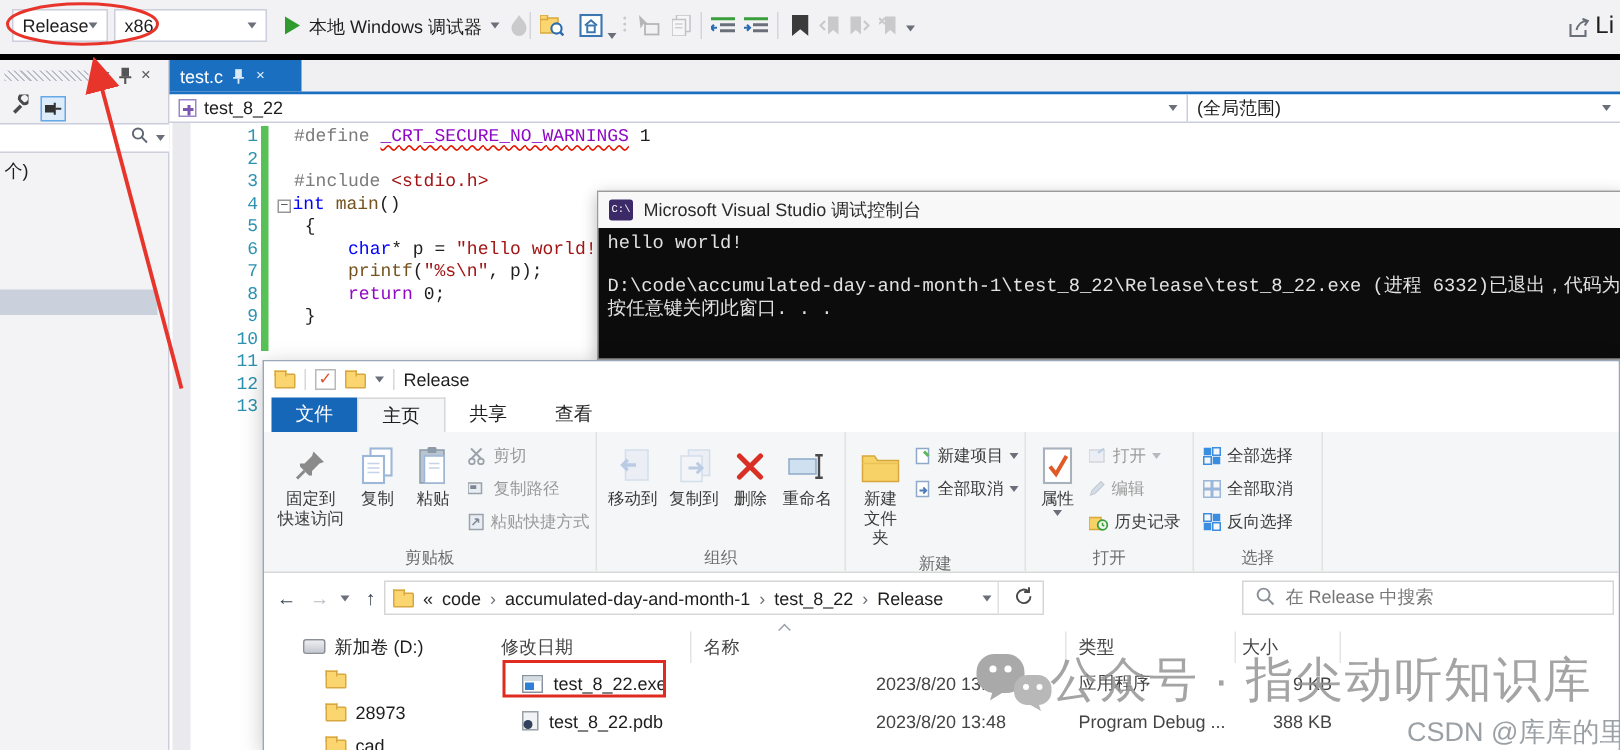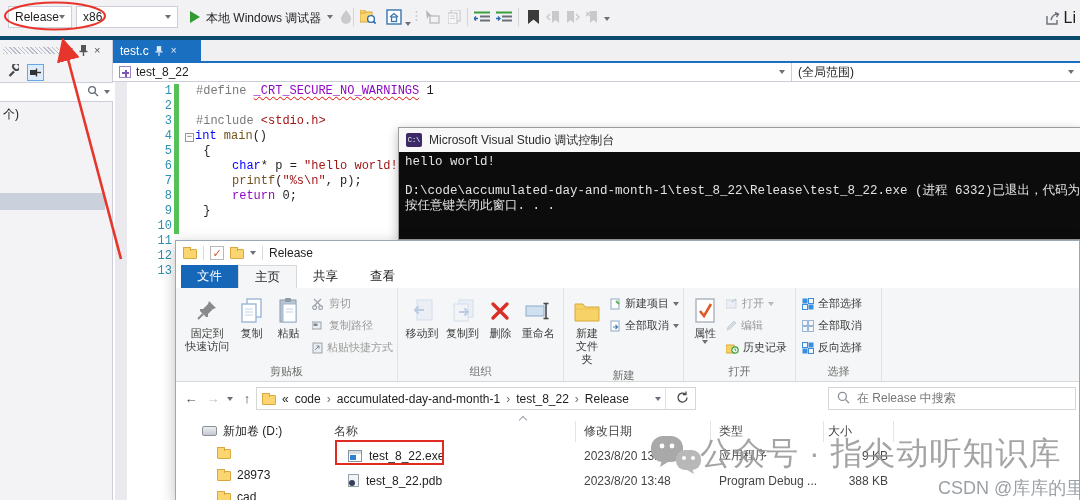--- a/index.html
+++ b/index.html
@@ -1,18 +1,18 @@
 <!DOCTYPE html>
 <html><head>
 <meta charset="utf-8">
 <style>
   * { margin:0; padding:0; box-sizing:border-box; }
   html,body { width:1080px; height:500px; overflow:hidden; }
   body { font-family:"Liberation Sans", sans-serif; background:#f0f0f3; position:relative; }
-  #stage { position:absolute; inset:0; width:1080px; height:500px; background:#0c4a6e; }
+  #stage { position:absolute; inset:0; width:1080px; height:500px; background:#000000; }
 
   
   .vs-toolbar { position:absolute; left:0; top:0; width:1080px; height:36px; background:#f2f2f5; display:flex; align-items:center; }
   .combo { height:22px; background:#fff; border:1px solid #cccedb; display:flex; align-items:center; font-size:12px; color:#1e1e1e; padding:0 6px; position:relative; }
   .combo .cbx-caret { margin-left:auto; }
   .caret-down { width:0; height:0; border-left:3.5px solid transparent; border-right:3.5px solid transparent; border-top:4px solid #6a6f7a; display:inline-block; }
   .combo-release { position:absolute; left:8px; top:6px; width:64px; }
   .combo-x86 { position:absolute; left:76px; top:6px; width:102px; }
   .play-tri { position:absolute; left:190px; top:11px; width:0; height:0; border-top:6px solid transparent; border-bottom:6px solid transparent; border-left:10px solid #2f9b2f; }
   .debug-label { position:absolute; left:206px; top:10px; font-size:12px; color:#1e1e1e; }
@@ -644,22 +644,22 @@
             <span>28973</span>
           </div>
           <div class="nav-item nav-sub">
             <span class="mini-icon icon-folder"></span>
             <span>cad</span>
           </div>
         </div>
       <div class="ex-files">
         <span class="sort-chev"></span>
         <div class="file-header">
+            <div class="fcol fcol1">修改日期</div>
             <div class="fcol fcol0">名称</div>
-            <div class="fcol fcol1">修改日期</div>
             <div class="fcol fcol2">类型</div>
             <div class="fcol fcol3">大小</div>
           </div>
         <div class="file-list">
             <div class="frow">
               <div class="fcell fcell0">
                 <span class="mini-icon icon-exe"></span>
                 <span>test_8_22.exe</span>
               </div>
               <div class="fcell fcell1">2023/8/20 13:48</div>

